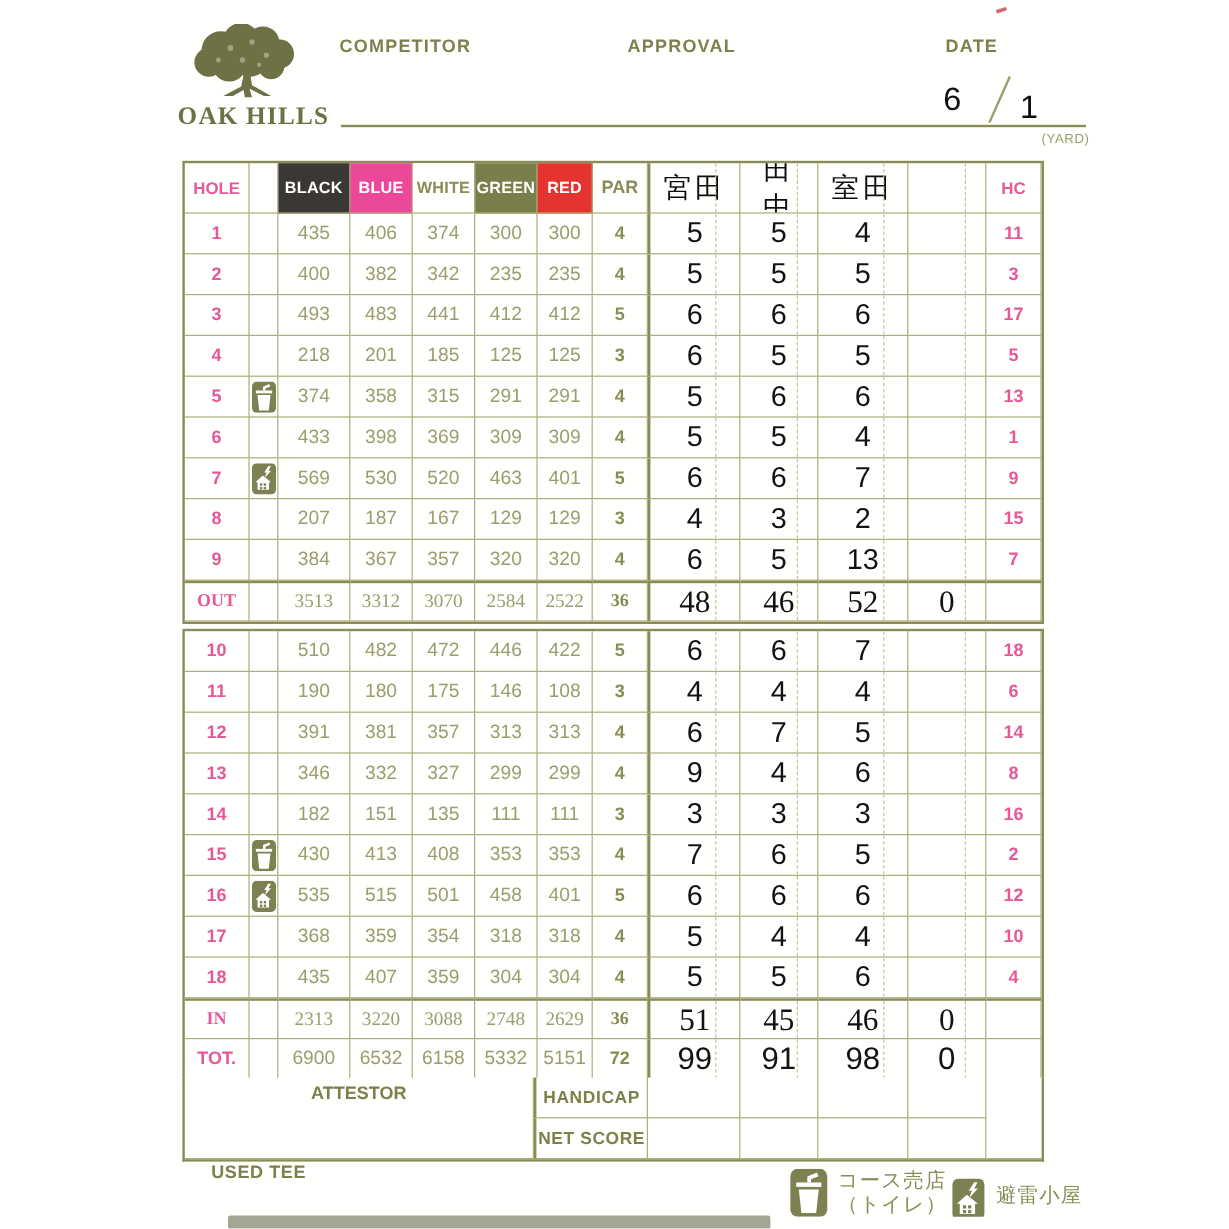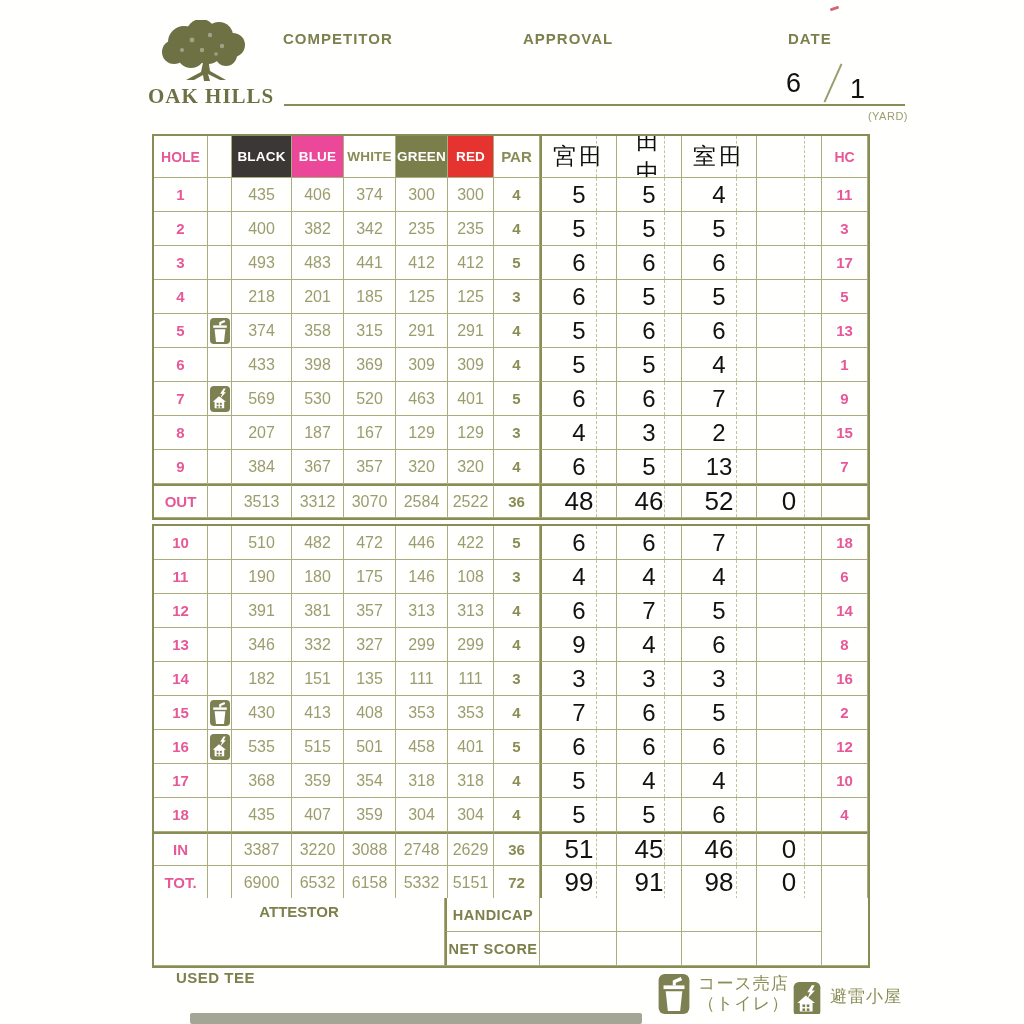--- a/index.html
+++ b/index.html
@@ -32,21 +32,21 @@
   .scoretable {
     position:absolute; left:152px; display:grid;
     grid-template-columns: 54px 24px 60px 52px 52px 52px 46px 46px 77px 65px 75px 65px 46px;
     border:2px solid var(--olive); background:#fffffd;
   }
   #front-table { top:134px; grid-template-rows: 42px repeat(10, 34px); }
   #back-table  { top:524px; grid-template-rows: repeat(11, 34px); }
   .c { position:relative; display:flex; align-items:center; justify-content:center;
        border-right:1px solid var(--grid); border-bottom:1px solid var(--grid); overflow:hidden; }
   .thickL { border-left:2px solid var(--olive); }
-  .thickT { border-top:2px solid var(--olive); }
+  .thickT { border-top:2px solid var(--olive);font-family:Liberation Serif, serif; }
   .dash { position:absolute; top:0; bottom:0; left:73%; width:0;
           border-left:1px dashed #c3c49c; }
   .lbl-pink { color:var(--pink); font-weight:700; font-size:15px; }
   .hd.lbl-pink { font-size:14px; }
   .yard  { color:var(--olive-txt); font-size:16px; }
   .par   { color:var(--olive); font-weight:700; font-size:15px; }
   .score span, .pname span { width:73%; text-align:center; }
   .score { color:var(--ink); font-size:24px; }
   .score-sum { font-size:26px; }
   .pname { color:#0e0e0e; font-size:23px; letter-spacing:3px; }
@@ -968,21 +968,21 @@
         <i class="dash"></i>
       </div>
       <div class="c lbl-pink">
         <span>4</span>
       </div>
       <div class="c lbl-pink thickT">
         <span>IN</span>
       </div>
       <div class="c  thickT"></div>
       <div class="c yard thickT">
-        <span>3387</span>
+        <span>2313</span>
       </div>
       <div class="c yard thickT">
         <span>3220</span>
       </div>
       <div class="c yard thickT">
         <span>3088</span>
       </div>
       <div class="c yard thickT">
         <span>2748</span>
       </div>

